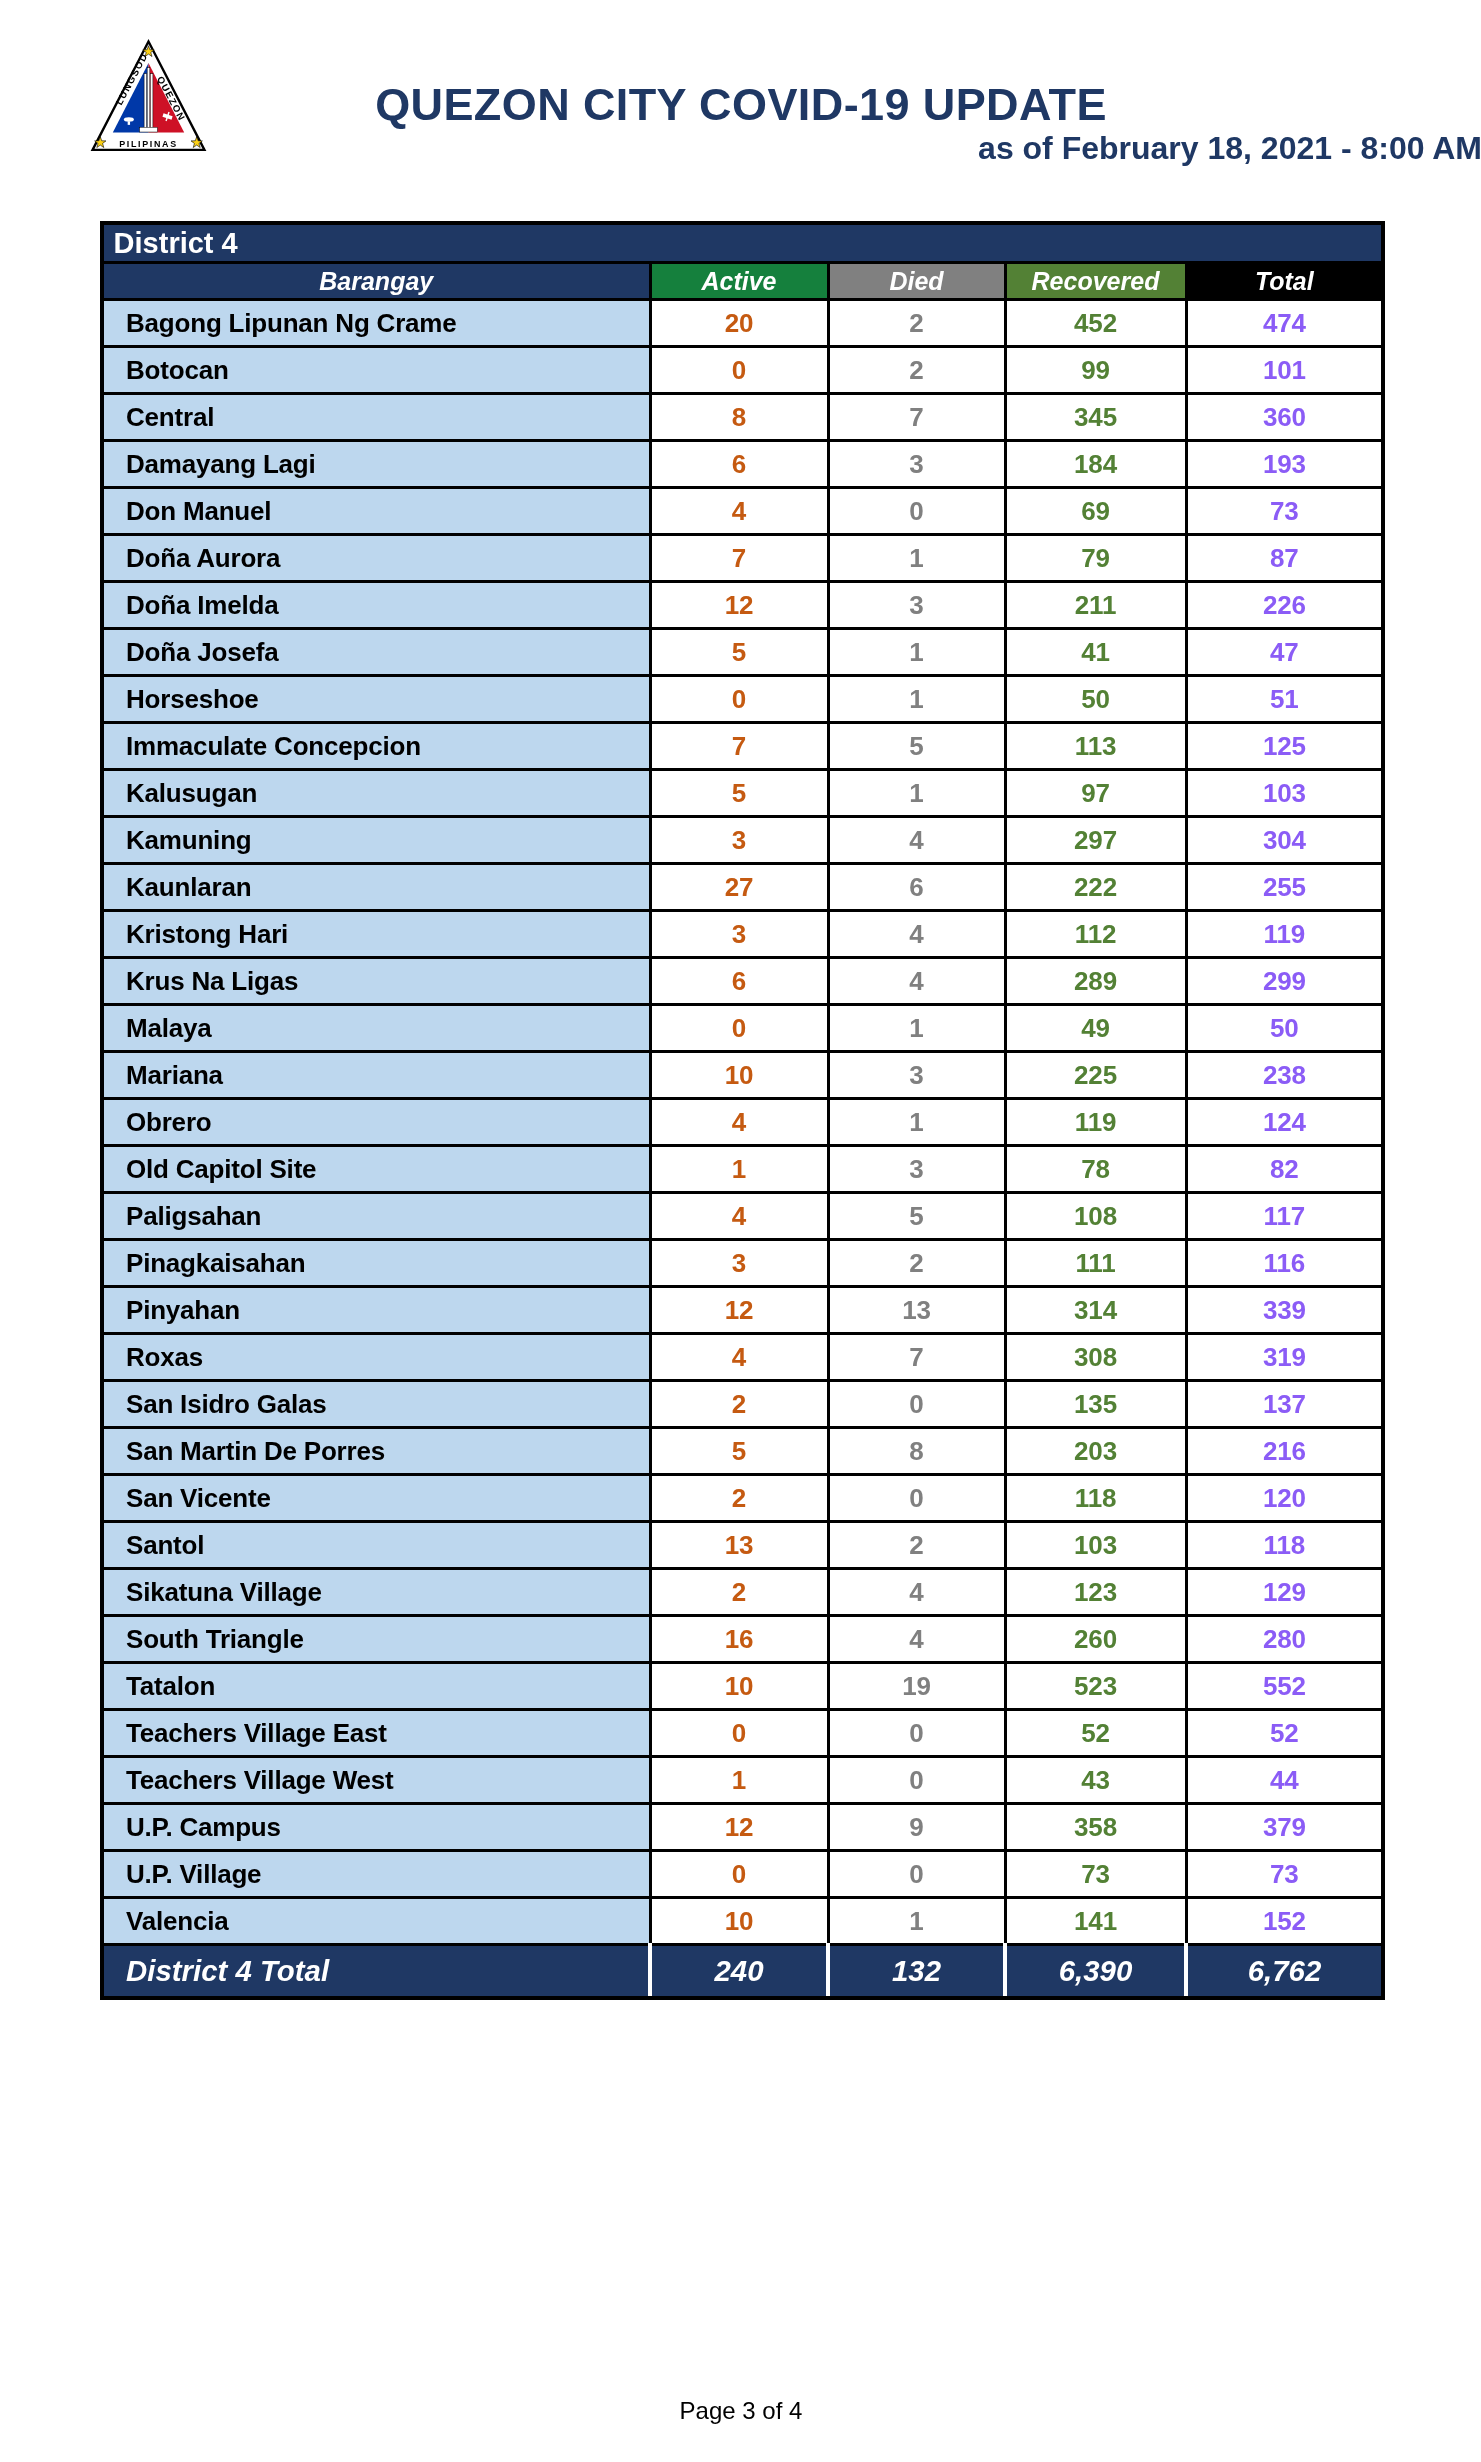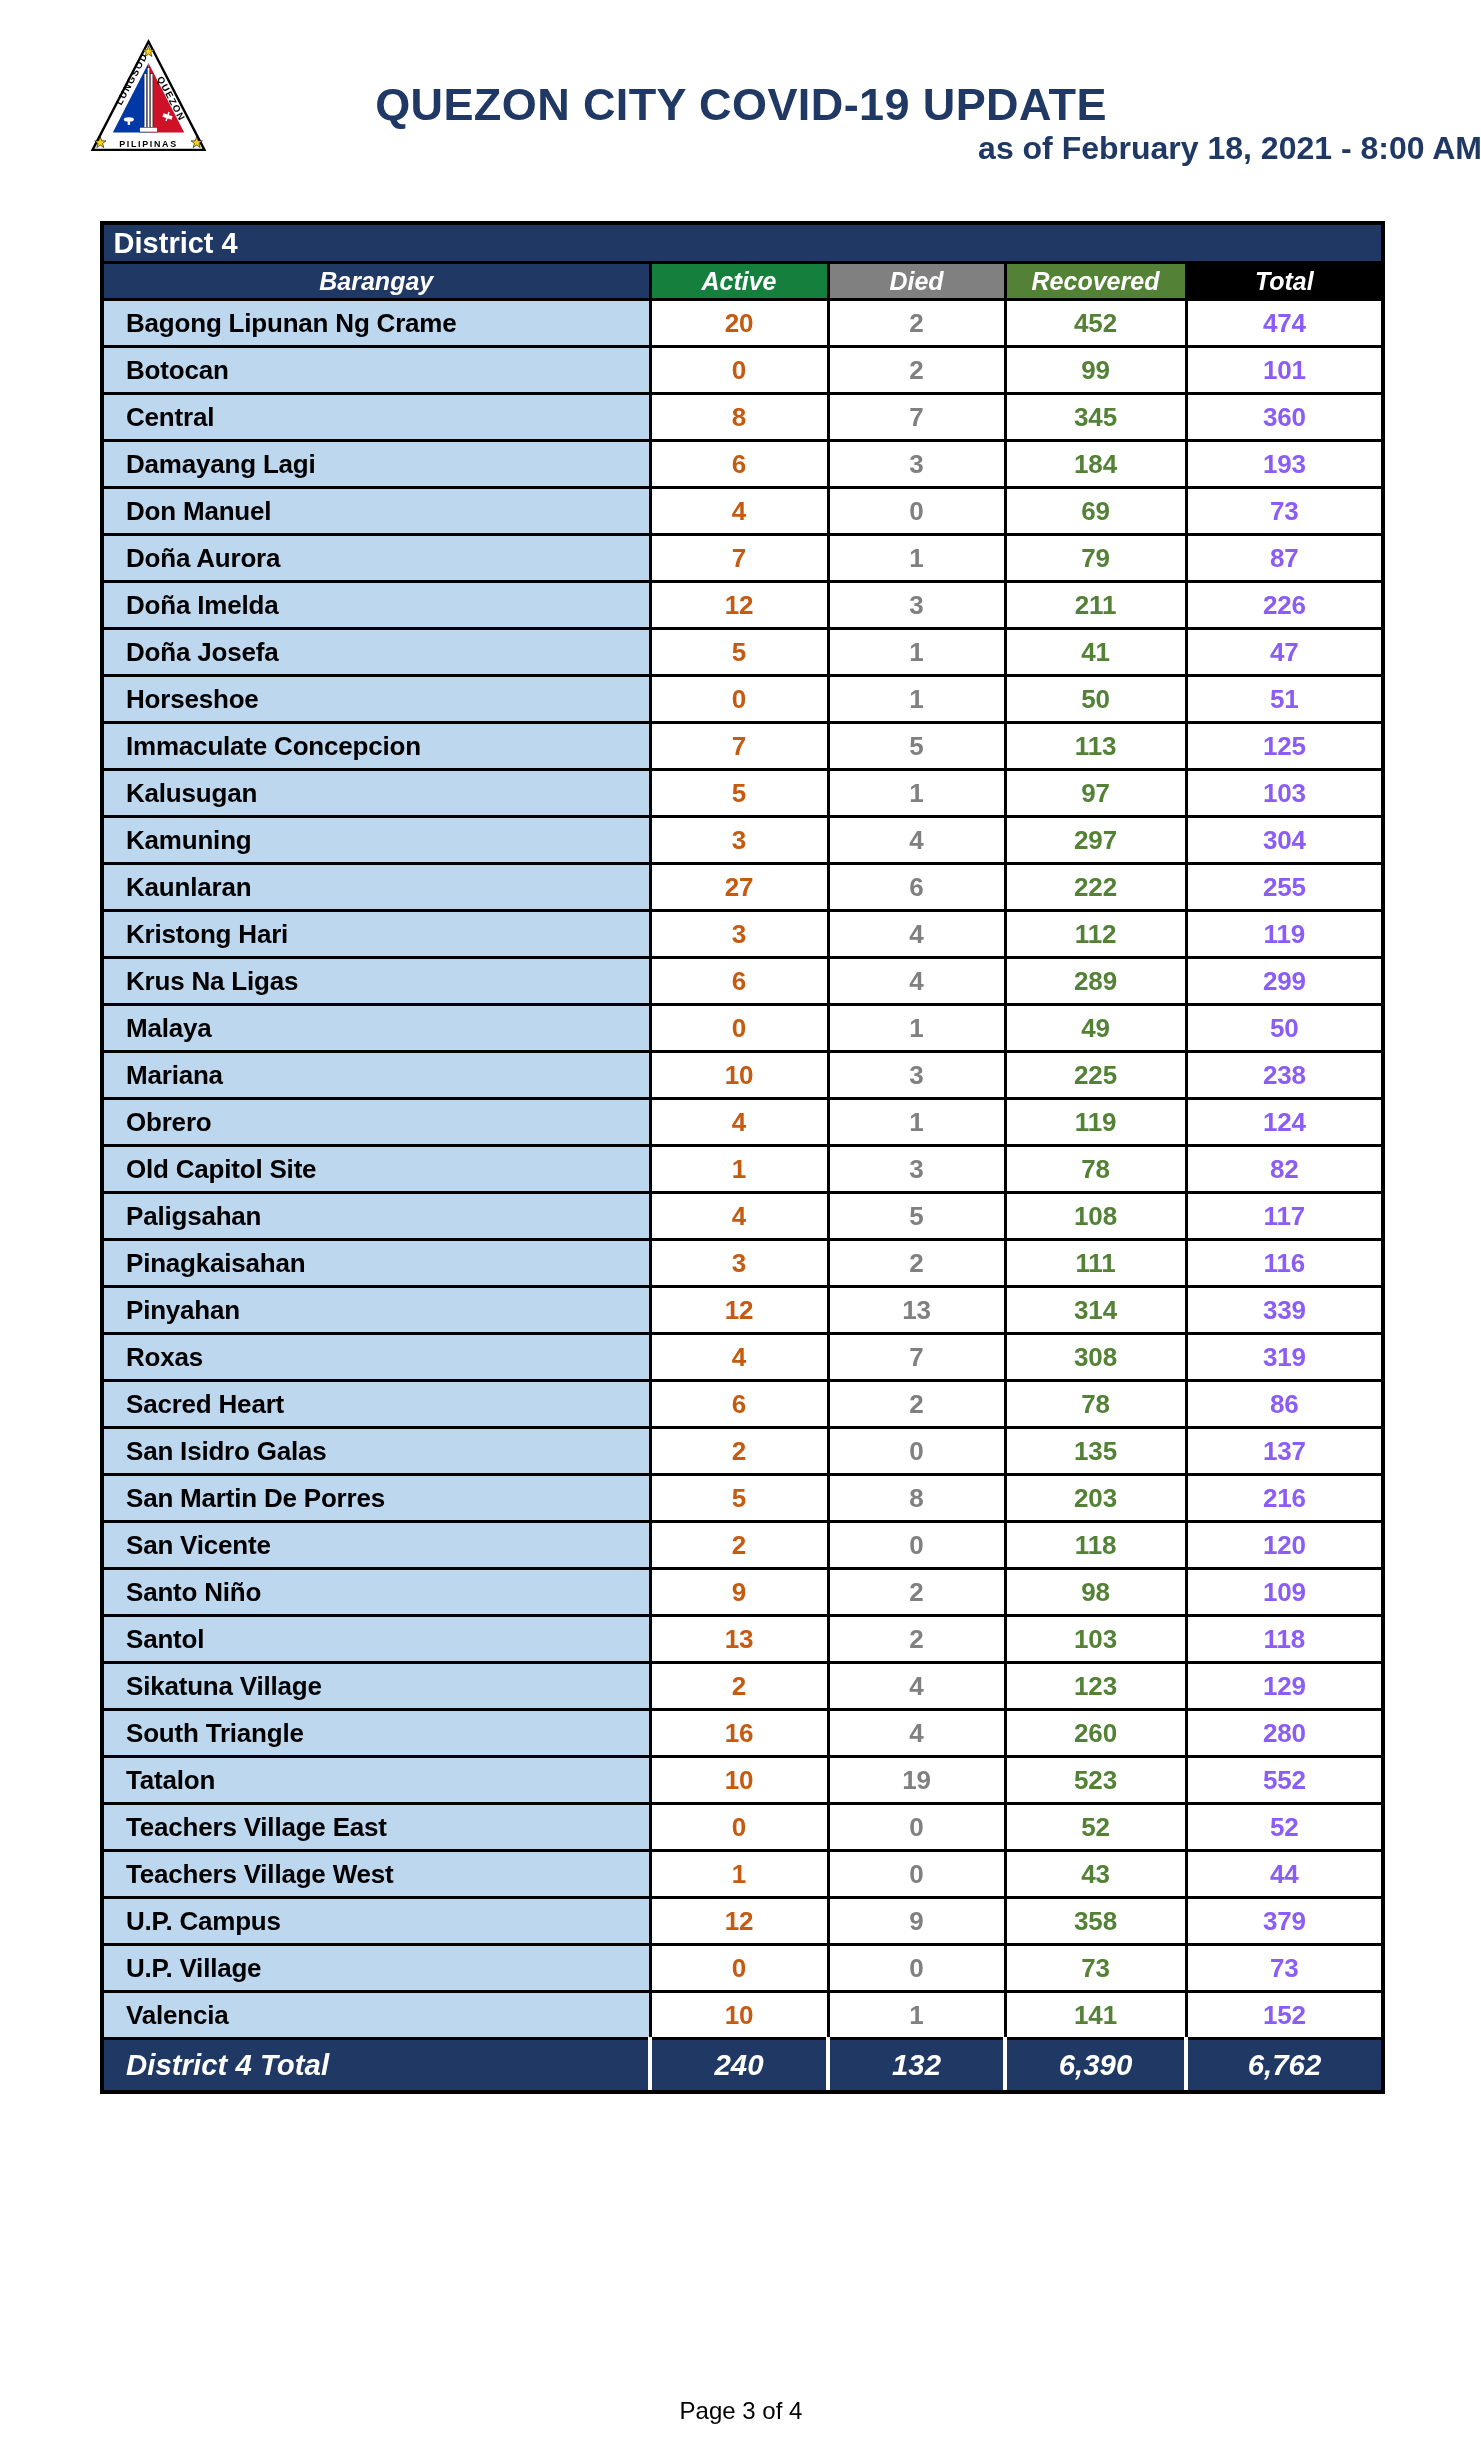--- a/index.html
+++ b/index.html
@@ -325,53 +325,39 @@
         <td class="total">339</td>
       </tr>
       <tr>
         <td class="name">Roxas</td>
         <td class="active">4</td>
         <td class="died">7</td>
         <td class="recovered">308</td>
         <td class="total">319</td>
       </tr>
       <tr>
-        <td class="name">Sacred Heart</td>
-        <td class="active">6</td>
-        <td class="died">2</td>
-        <td class="recovered">78</td>
-        <td class="total">86</td>
-      </tr>
-      <tr>
         <td class="name">San Isidro Galas</td>
         <td class="active">2</td>
         <td class="died">0</td>
         <td class="recovered">135</td>
         <td class="total">137</td>
       </tr>
       <tr>
         <td class="name">San Martin De Porres</td>
         <td class="active">5</td>
         <td class="died">8</td>
         <td class="recovered">203</td>
         <td class="total">216</td>
       </tr>
       <tr>
         <td class="name">San Vicente</td>
         <td class="active">2</td>
         <td class="died">0</td>
         <td class="recovered">118</td>
         <td class="total">120</td>
-      </tr>
-      <tr>
-        <td class="name">Santo Niño</td>
-        <td class="active">9</td>
-        <td class="died">2</td>
-        <td class="recovered">98</td>
-        <td class="total">109</td>
       </tr>
       <tr>
         <td class="name">Santol</td>
         <td class="active">13</td>
         <td class="died">2</td>
         <td class="recovered">103</td>
         <td class="total">118</td>
       </tr>
       <tr>
         <td class="name">Sikatuna Village</td>

